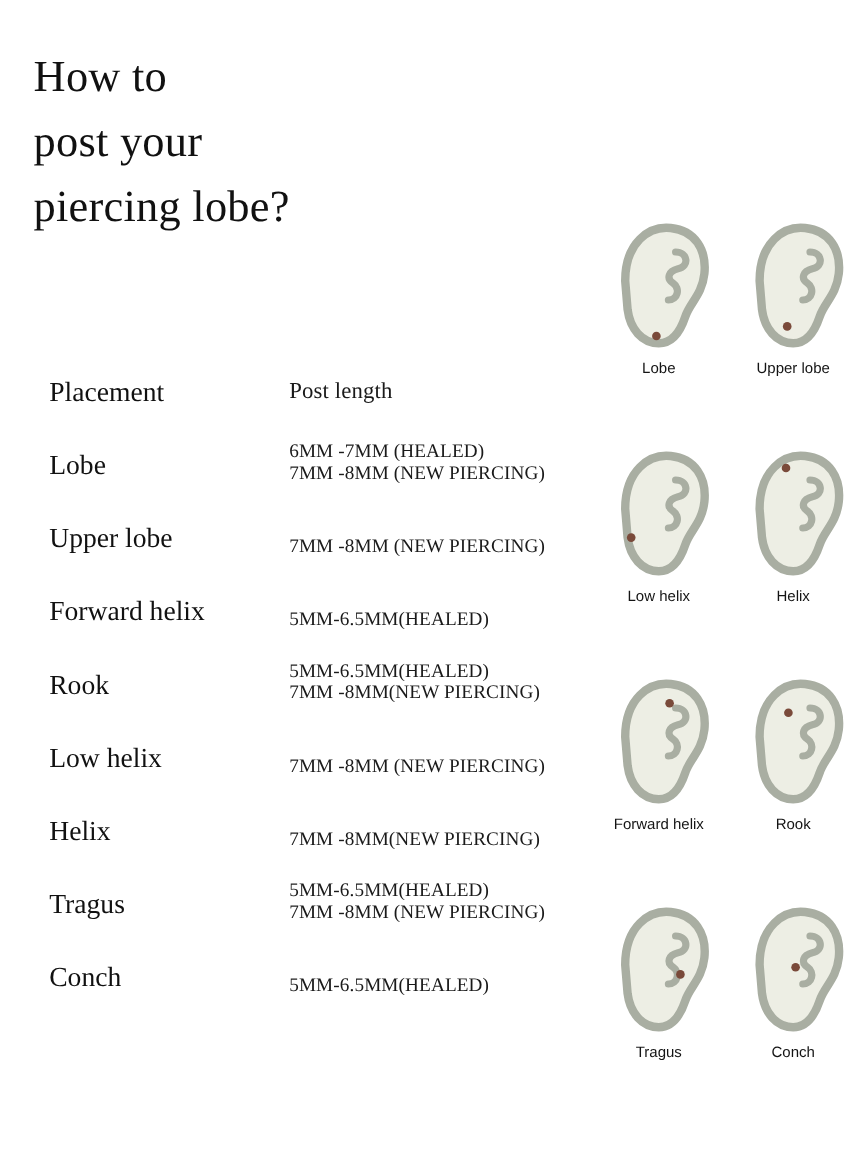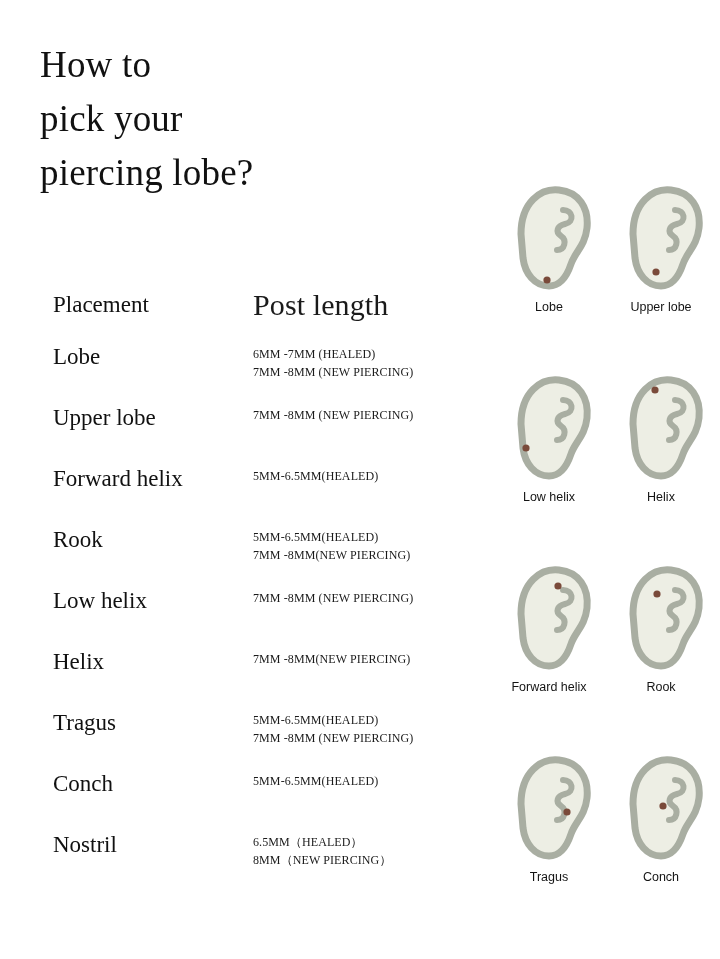--- a/index.html
+++ b/index.html
@@ -18,21 +18,21 @@
 
   .page {
     position: relative;
     width: 720px;
     height: 959px;
   }
 
   
   .title {
     position: absolute;
-    left: 40px;
+    left: 28px;
     top: 38px;
     width: 430px;
   }
   .title-line {
     font-family: "Liberation Serif", serif;
     font-size: 37px;
     line-height: 54px;
     color: #111111;
     letter-spacing: 0.2px;
     white-space: nowrap;
@@ -40,43 +40,42 @@
 
   
   .table {
     position: absolute;
     left: 41px;
     top: 290px;
     width: 440px;
   }
   .row {
     display: flex;
-    align-items: flex-start;
+    align-items: flex-end;
     height: 61px;
-    margin-left: 12px;
   }
   .row.header {
     height: 52px;
   }
   .col-place {
     width: 200px;
     flex: 0 0 200px;
     font-size: 23px;
     line-height: 30px;
     color: #111111;
   }
   .row.header .col-place,
   .row.header .col-post {
     font-size: 23px;
     line-height: 30px;
   }
   .col-post {
     flex: 1 1 auto;
     font-family: "Liberation Serif", serif;
-    font-size: 12px;
+    font-size: 16px;
     line-height: 17.5px;
     color: #1a1a1a;
     padding-top: 4px;
     letter-spacing: 0.1px;
   }
   .col-post .pl {
     display: block;
     white-space: nowrap;
   }
 
@@ -110,29 +109,29 @@
     white-space: nowrap;
   }
 </style>
 </head>
 <body>
 
 <div class="page">
 
   <div class="title">
     <div class="title-line">How to</div>
-    <div class="title-line">pick your</div>
+    <div class="title-line">post your</div>
     <div class="title-line">piercing lobe?</div>
   </div>
 
   <div class="table">
 
     <div class="row header">
       <div class="col-place">Placement</div>
-      <div class="col-post" style="font-size:30px;line-height:30px;padding-top:0;">Post length</div>
+      <div class="col-post" style="font-size:19px;line-height:30px;padding-top:0;">Post length</div>
     </div>
 
     <div class="row">
       <div class="col-place">Lobe</div>
       <div class="col-post">
         <span class="pl">6MM -7MM (HEALED)</span>
         <span class="pl">7MM -8MM (NEW PIERCING)</span>
       </div>
     </div>
 
@@ -180,27 +179,20 @@
       </div>
     </div>
 
     <div class="row">
       <div class="col-place">Conch</div>
       <div class="col-post">
         <span class="pl">5MM-6.5MM(HEALED)</span>
       </div>
     </div>
 
-    <div class="row">
-      <div class="col-place">Nostril</div>
-      <div class="col-post">
-        <span class="pl">6.5MM（HEALED）</span>
-        <span class="pl">8MM（NEW PIERCING）</span>
-      </div>
-    </div>
 
   </div>
 
   <div class="ears">
     <div class="ear-grid">
 
       <div class="ear-cell">
         <svg class="ear-svg" width="96" height="118" viewBox="0 0 96 118">
           <path d="M20 54 C20 22, 40 8, 58 10 C78 12, 88 28, 86 48 C84 66, 74 72, 70 84 C66 96, 60 106, 48 106 C34 106, 24 94, 22 78 Z" fill="#edeee4" stroke="#a9aea2" stroke-width="7" stroke-linejoin="round"></path>
           <path d="M62 30 C72 30, 74 42, 64 44 C56 46, 54 52, 60 56 C66 60, 64 70, 56 70" fill="none" stroke="#a9aea2" stroke-width="6" stroke-linecap="round"></path>

